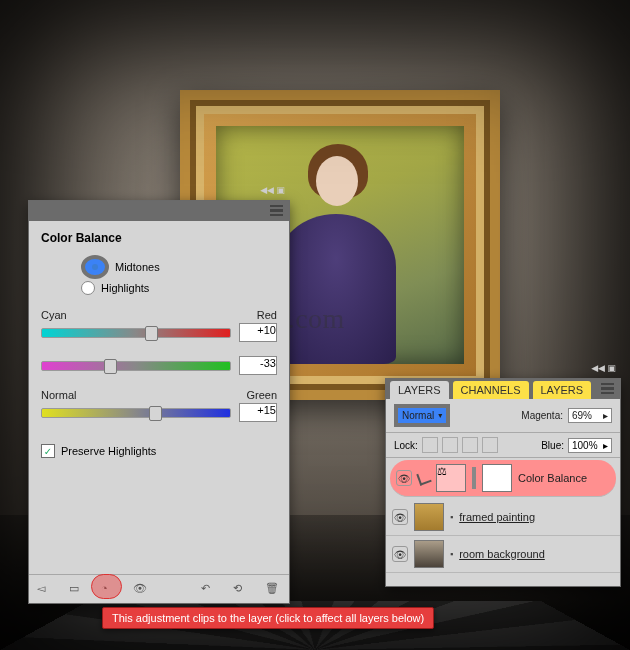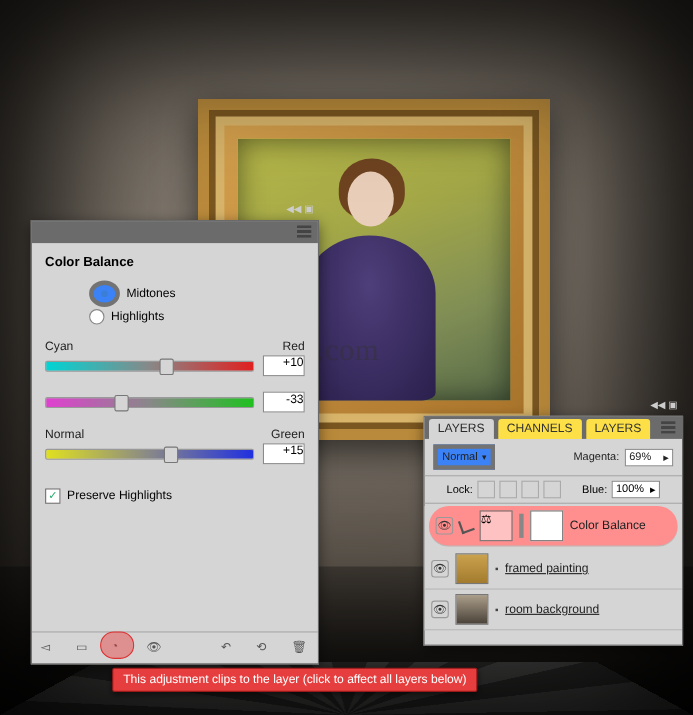--- a/index.html
+++ b/index.html
@@ -41,21 +41,21 @@
 .chk{width:12px;height:12px;border:1px solid #6d6d6d;background:#fff;color:#2a6;display:flex;align-items:center;justify-content:center;font-size:10px}
 .adj-footer{position:absolute;left:0;right:0;bottom:0;height:28px;border-top:1px solid #a7a7a7;display:flex;align-items:center;padding:0 8px;gap:16px;color:#555}
 .hl-circle{position:absolute;left:62px;bottom:4px;width:29px;height:23px;border-radius:13px;background:rgba(232,60,60,.45);border:1px solid #d33}
 .footer-ico{width:16px;height:14px;display:inline-block}
 
 .lay{left:385px;top:378px;width:234px;height:207px}
 .lay-ctrl{padding:5px 8px;display:flex;align-items:center;gap:5px;border-bottom:1px solid #a9a9a9;font-size:10px;color:#222}
 .sel{background:#3b82f6;border:4px solid #737373;padding:2px 4px;display:inline-flex;align-items:center;gap:4px}
 .sel .arrow{font-size:8px}
 .pct{width:36px;background:#fff;border:1px solid #8a8a8a;padding:1px 3px;display:inline-flex;justify-content:space-between;align-items:flex-start}
-.lock-row{padding:4px 20px;display:flex;align-items:center;gap:4px;border-bottom:1px solid #a9a9a9;font-size:10px}
+.lock-row{padding:4px 8px;display:flex;align-items:center;gap:4px;border-bottom:1px solid #a9a9a9;font-size:10px}
 .lock-ico{width:14px;height:14px;border:1px solid #aaa;display:inline-block}
 .layer-list{background:#d5d5d5}
 .layer{display:flex;align-items:center;height:36px;border-bottom:1px solid #b8b8b8;padding:0 6px;gap:6px}
 .eye{width:14px;height:14px;border:1px solid #999;border-radius:3px;display:flex;align-items:center;justify-content:center;font-size:10px;color:#333}
 .lthumb{width:28px;height:26px;border:1px solid #777;background:#eee}
 .lthumb.scales{background:linear-gradient(#ffc2c2,#ffc2c2);position:relative}
 .lthumb.mask{background:#fff}
 .layer.selected{background:#ff8f8f;border-radius:18px;margin:2px 4px}
 .lname{font-size:11px;color:#222}
 .lname.u{text-decoration:underline}

